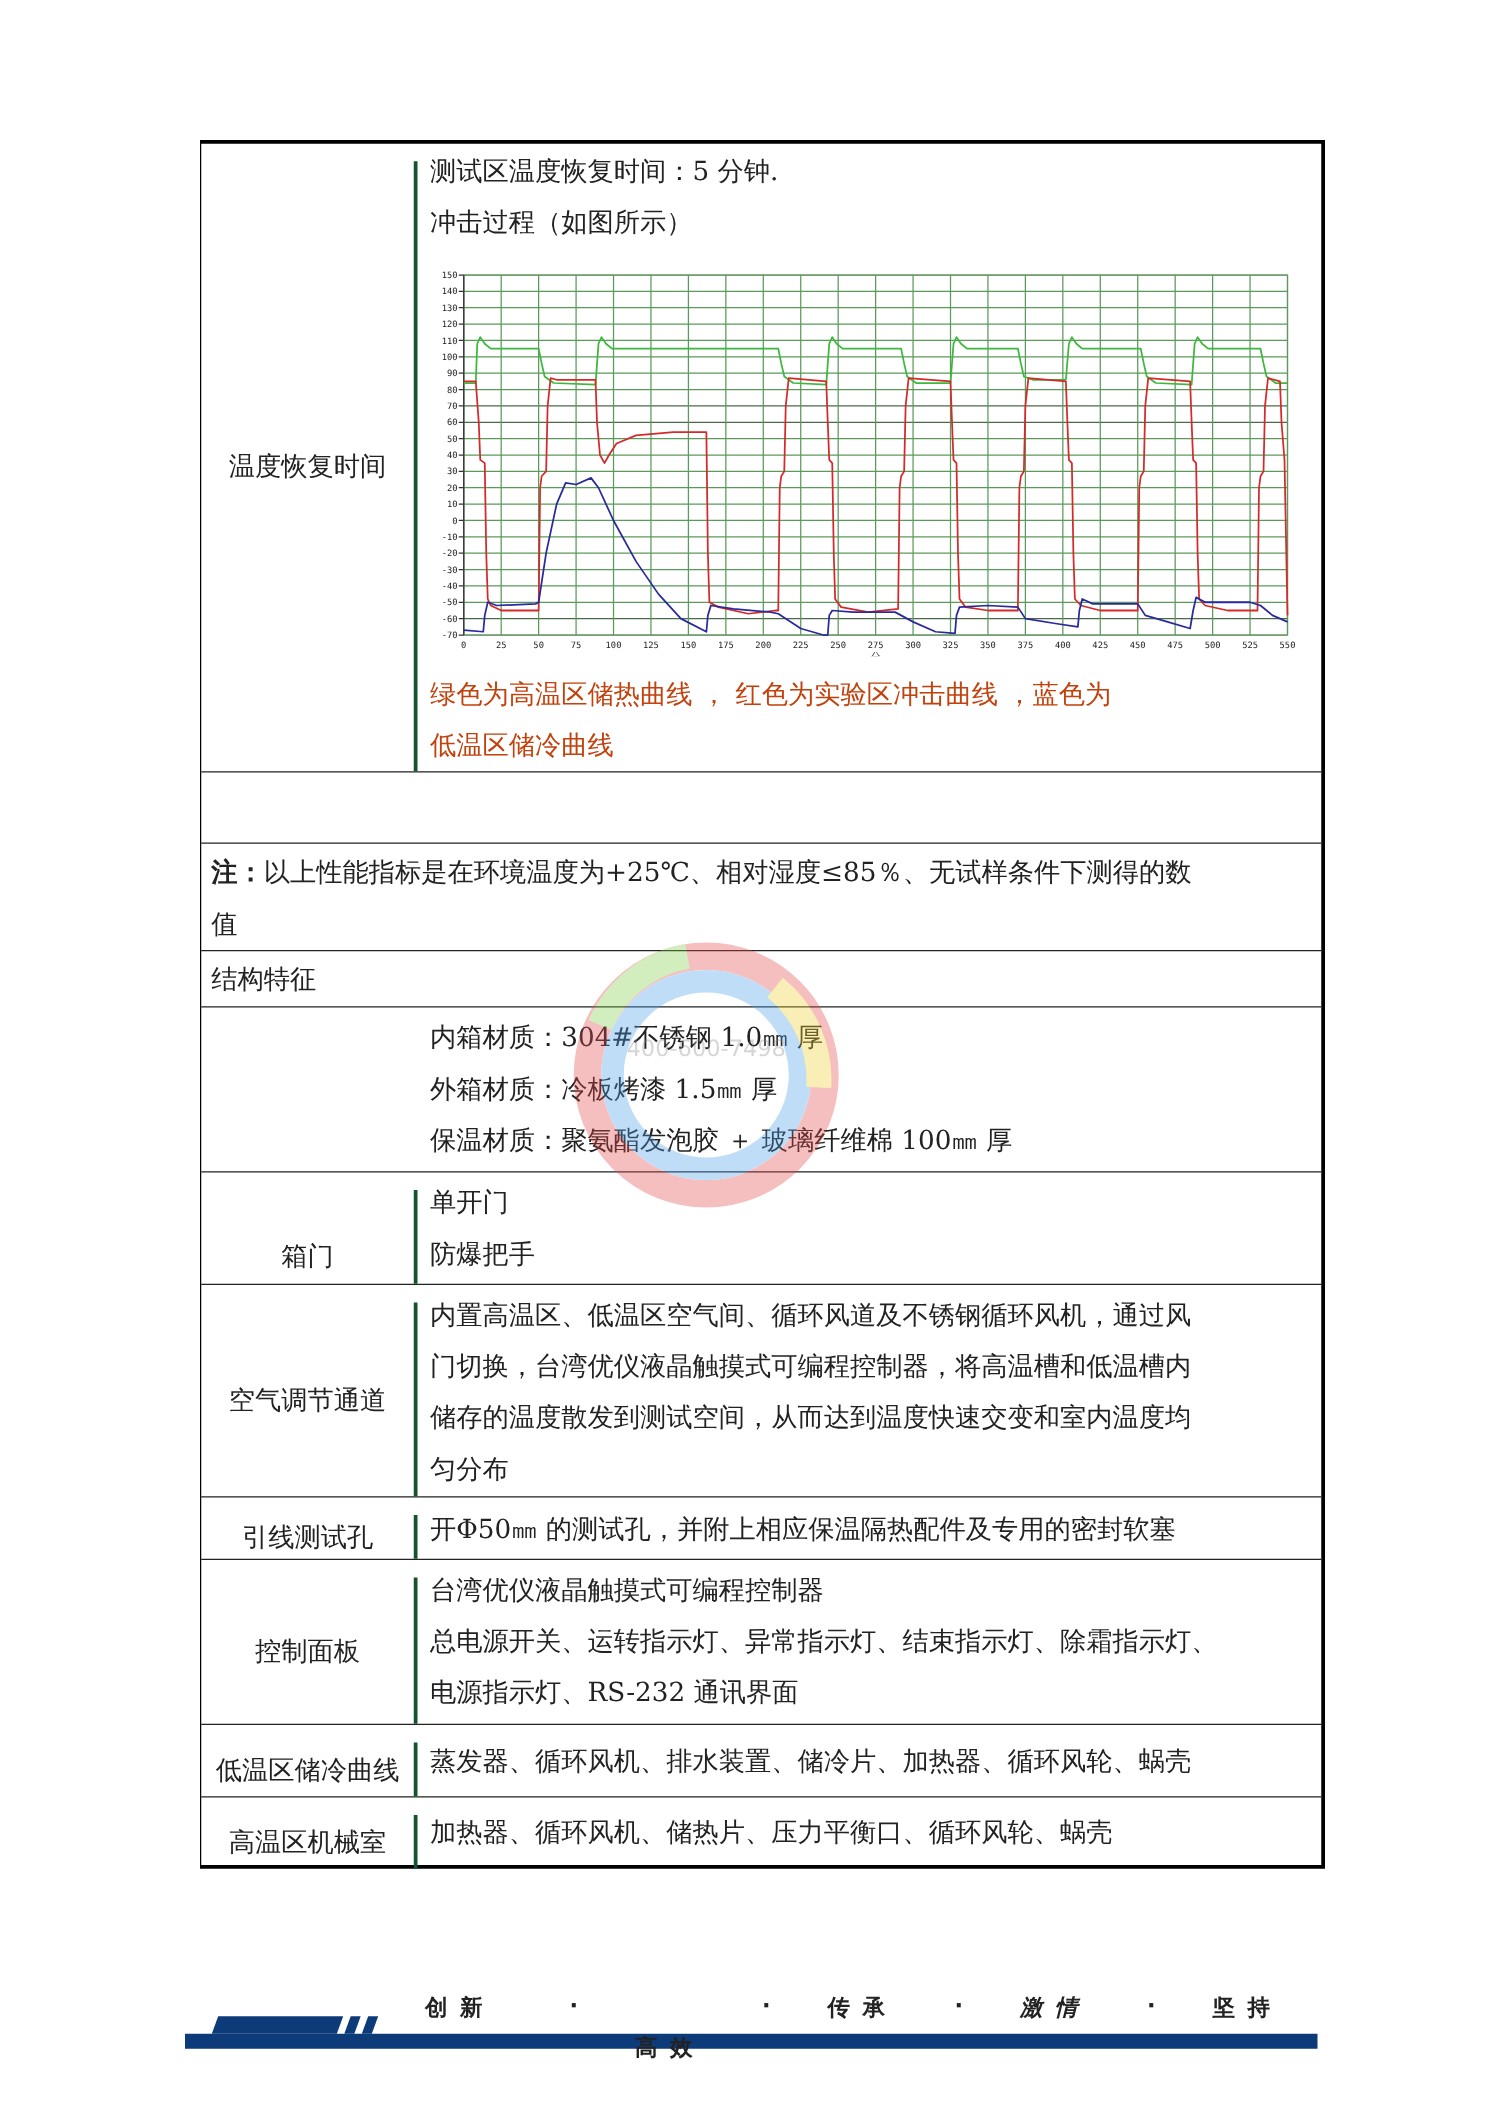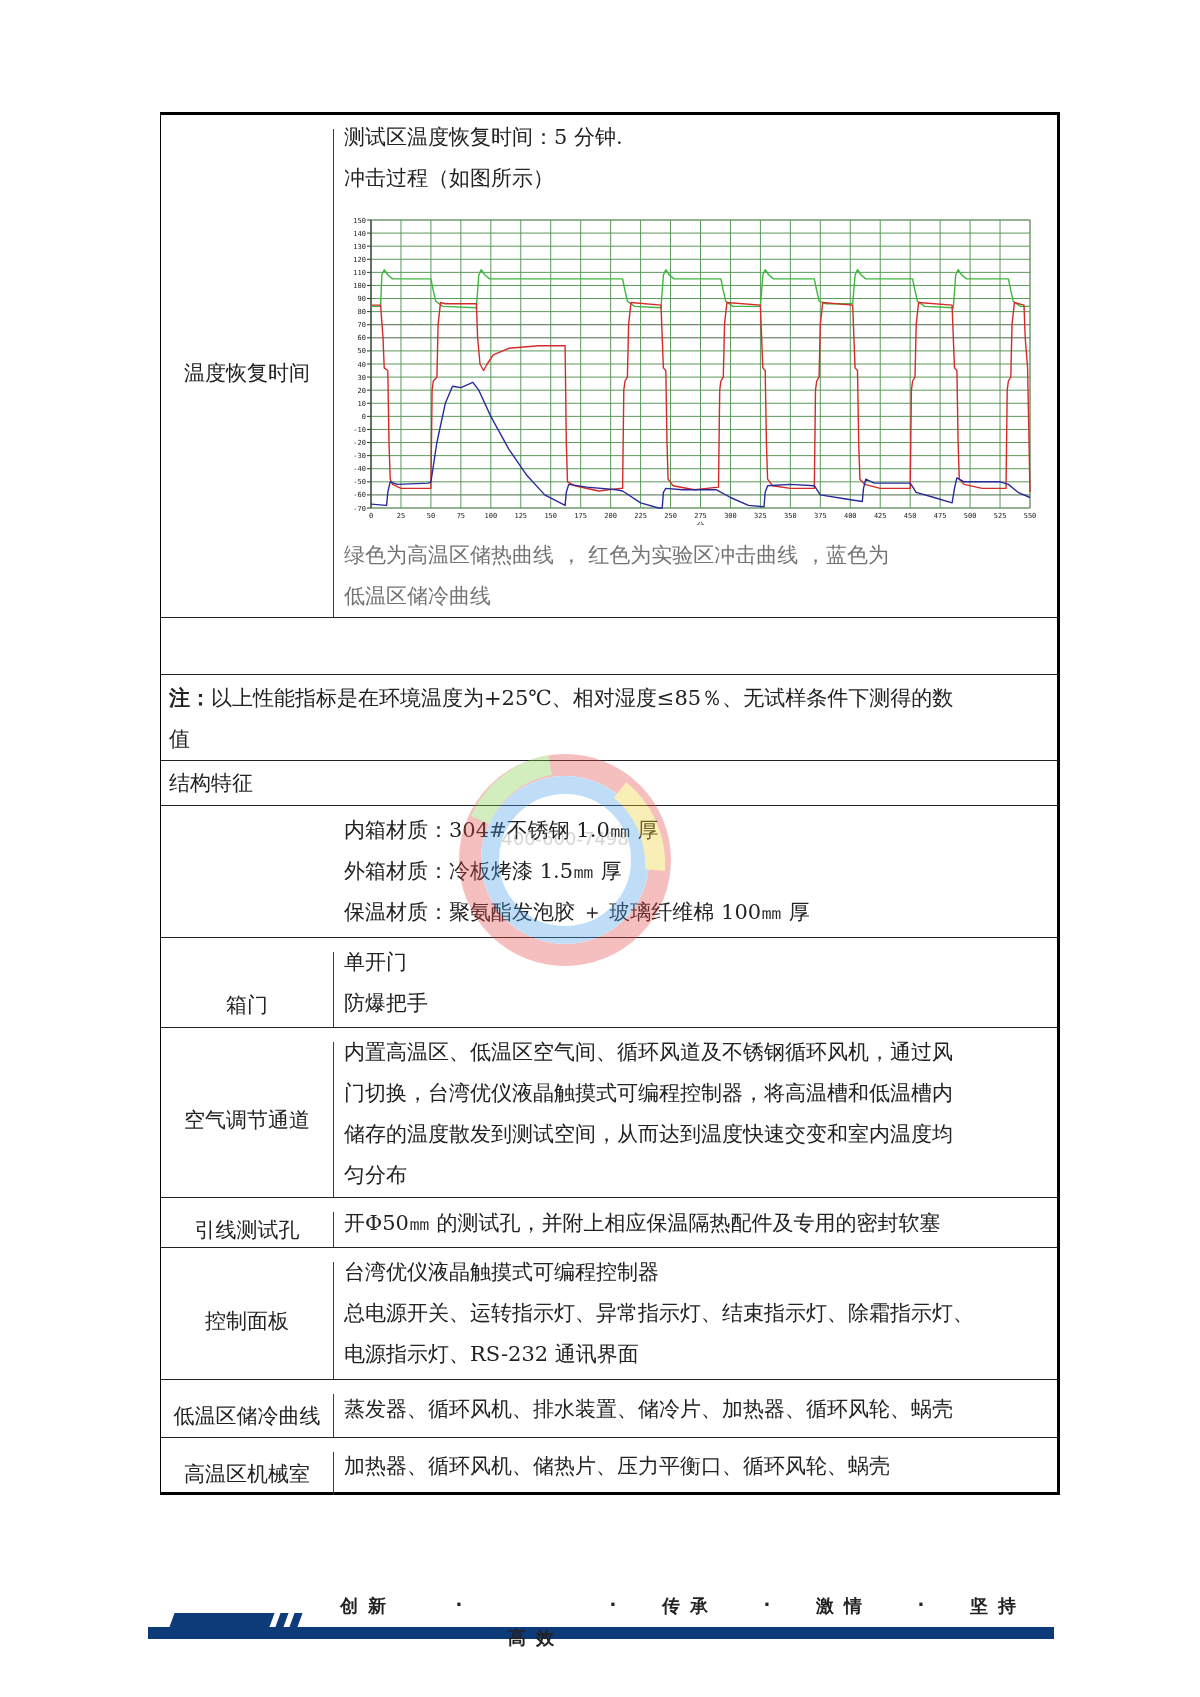--- a/index.html
+++ b/index.html
@@ -2,26 +2,26 @@
 <html><head>
 <meta charset="utf-8">
 <style>
   html,body{margin:0;padding:0;background:#fff;}
   body{width:1200px;height:1697px;position:relative;overflow:hidden;
        font-family:"DejaVu Serif","Liberation Serif",serif;color:#222;}
   .tbl{position:absolute;left:160px;top:112px;width:900px;height:1383px;
        border-top:3px solid #000;border-left:1px solid #000;border-right:3px solid #000;border-bottom:3px solid #000;box-sizing:border-box;}
   .row{position:absolute;left:0;right:0;border-bottom:1px solid #222;box-sizing:border-box;}
   .row.last{border-bottom:none;}
-  .lab{position:absolute;left:0;top:14px;bottom:0;width:173px;border-right:1px solid #14532d;
+  .lab{position:absolute;left:0;top:14px;bottom:0;width:173px;border-right:3px solid #14532d;
        display:flex;align-items:center;justify-content:center;font-size:21px;box-sizing:border-box;}
   .val{position:absolute;left:173px;right:0;top:0;bottom:0;padding:0 8px 0 10px;font-size:21px;line-height:41px;box-sizing:border-box;}
   .full{position:absolute;left:0;right:0;top:0;bottom:0;padding:0 8px;font-size:21px;line-height:41px;}
   .line{white-space:nowrap;}
-  .red{color:#737373;}
+  .red{color:#c2410c;}
   .chart{position:absolute;left:180px;top:88px;}
   .footer-text{position:absolute;top:1594px;left:340px;font-family:"DejaVu Sans","Liberation Sans",sans-serif;font-size:18px;font-weight:bold;color:#222;display:flex;gap:0;}
   .footer-text span{display:inline-block;text-align:center;}
   .bar{position:absolute;left:148px;top:1627px;width:906px;height:12px;background:#0d3a78;}
   .slant{position:absolute;background:#0d3a78;transform:skewX(-20deg);}
   .wm{position:absolute;left:440px;top:720px;width:250px;height:300px;opacity:0.35;pointer-events:none;}
 </style>
 </head>
 <body>
 
@@ -244,16 +244,16 @@
 <div class="slant" style="left:278px;top:1613px;width:8px;height:14px;"></div>
 <div class="slant" style="left:292px;top:1613px;width:8px;height:14px;"></div>
 <div class="bar"></div>
 <div class="footer-text">
   <span style="width:84px;text-align:left;letter-spacing:10px;">创新</span>
   <span style="width:70px;">·</span>
   <span style="width:84px;letter-spacing:10px;margin-top:32px;">高效</span>
   <span style="width:70px;">·</span>
   <span style="width:84px;letter-spacing:10px;">传承</span>
   <span style="width:70px;">·</span>
-  <span style="width:84px;letter-spacing:10px;">激情</span>
+  <span style="width:84px;letter-spacing:10px;font-style:italic;">激情</span>
   <span style="width:70px;">·</span>
   <span style="width:84px;letter-spacing:10px;">坚持</span>
 </div>
 
 </body></html>

